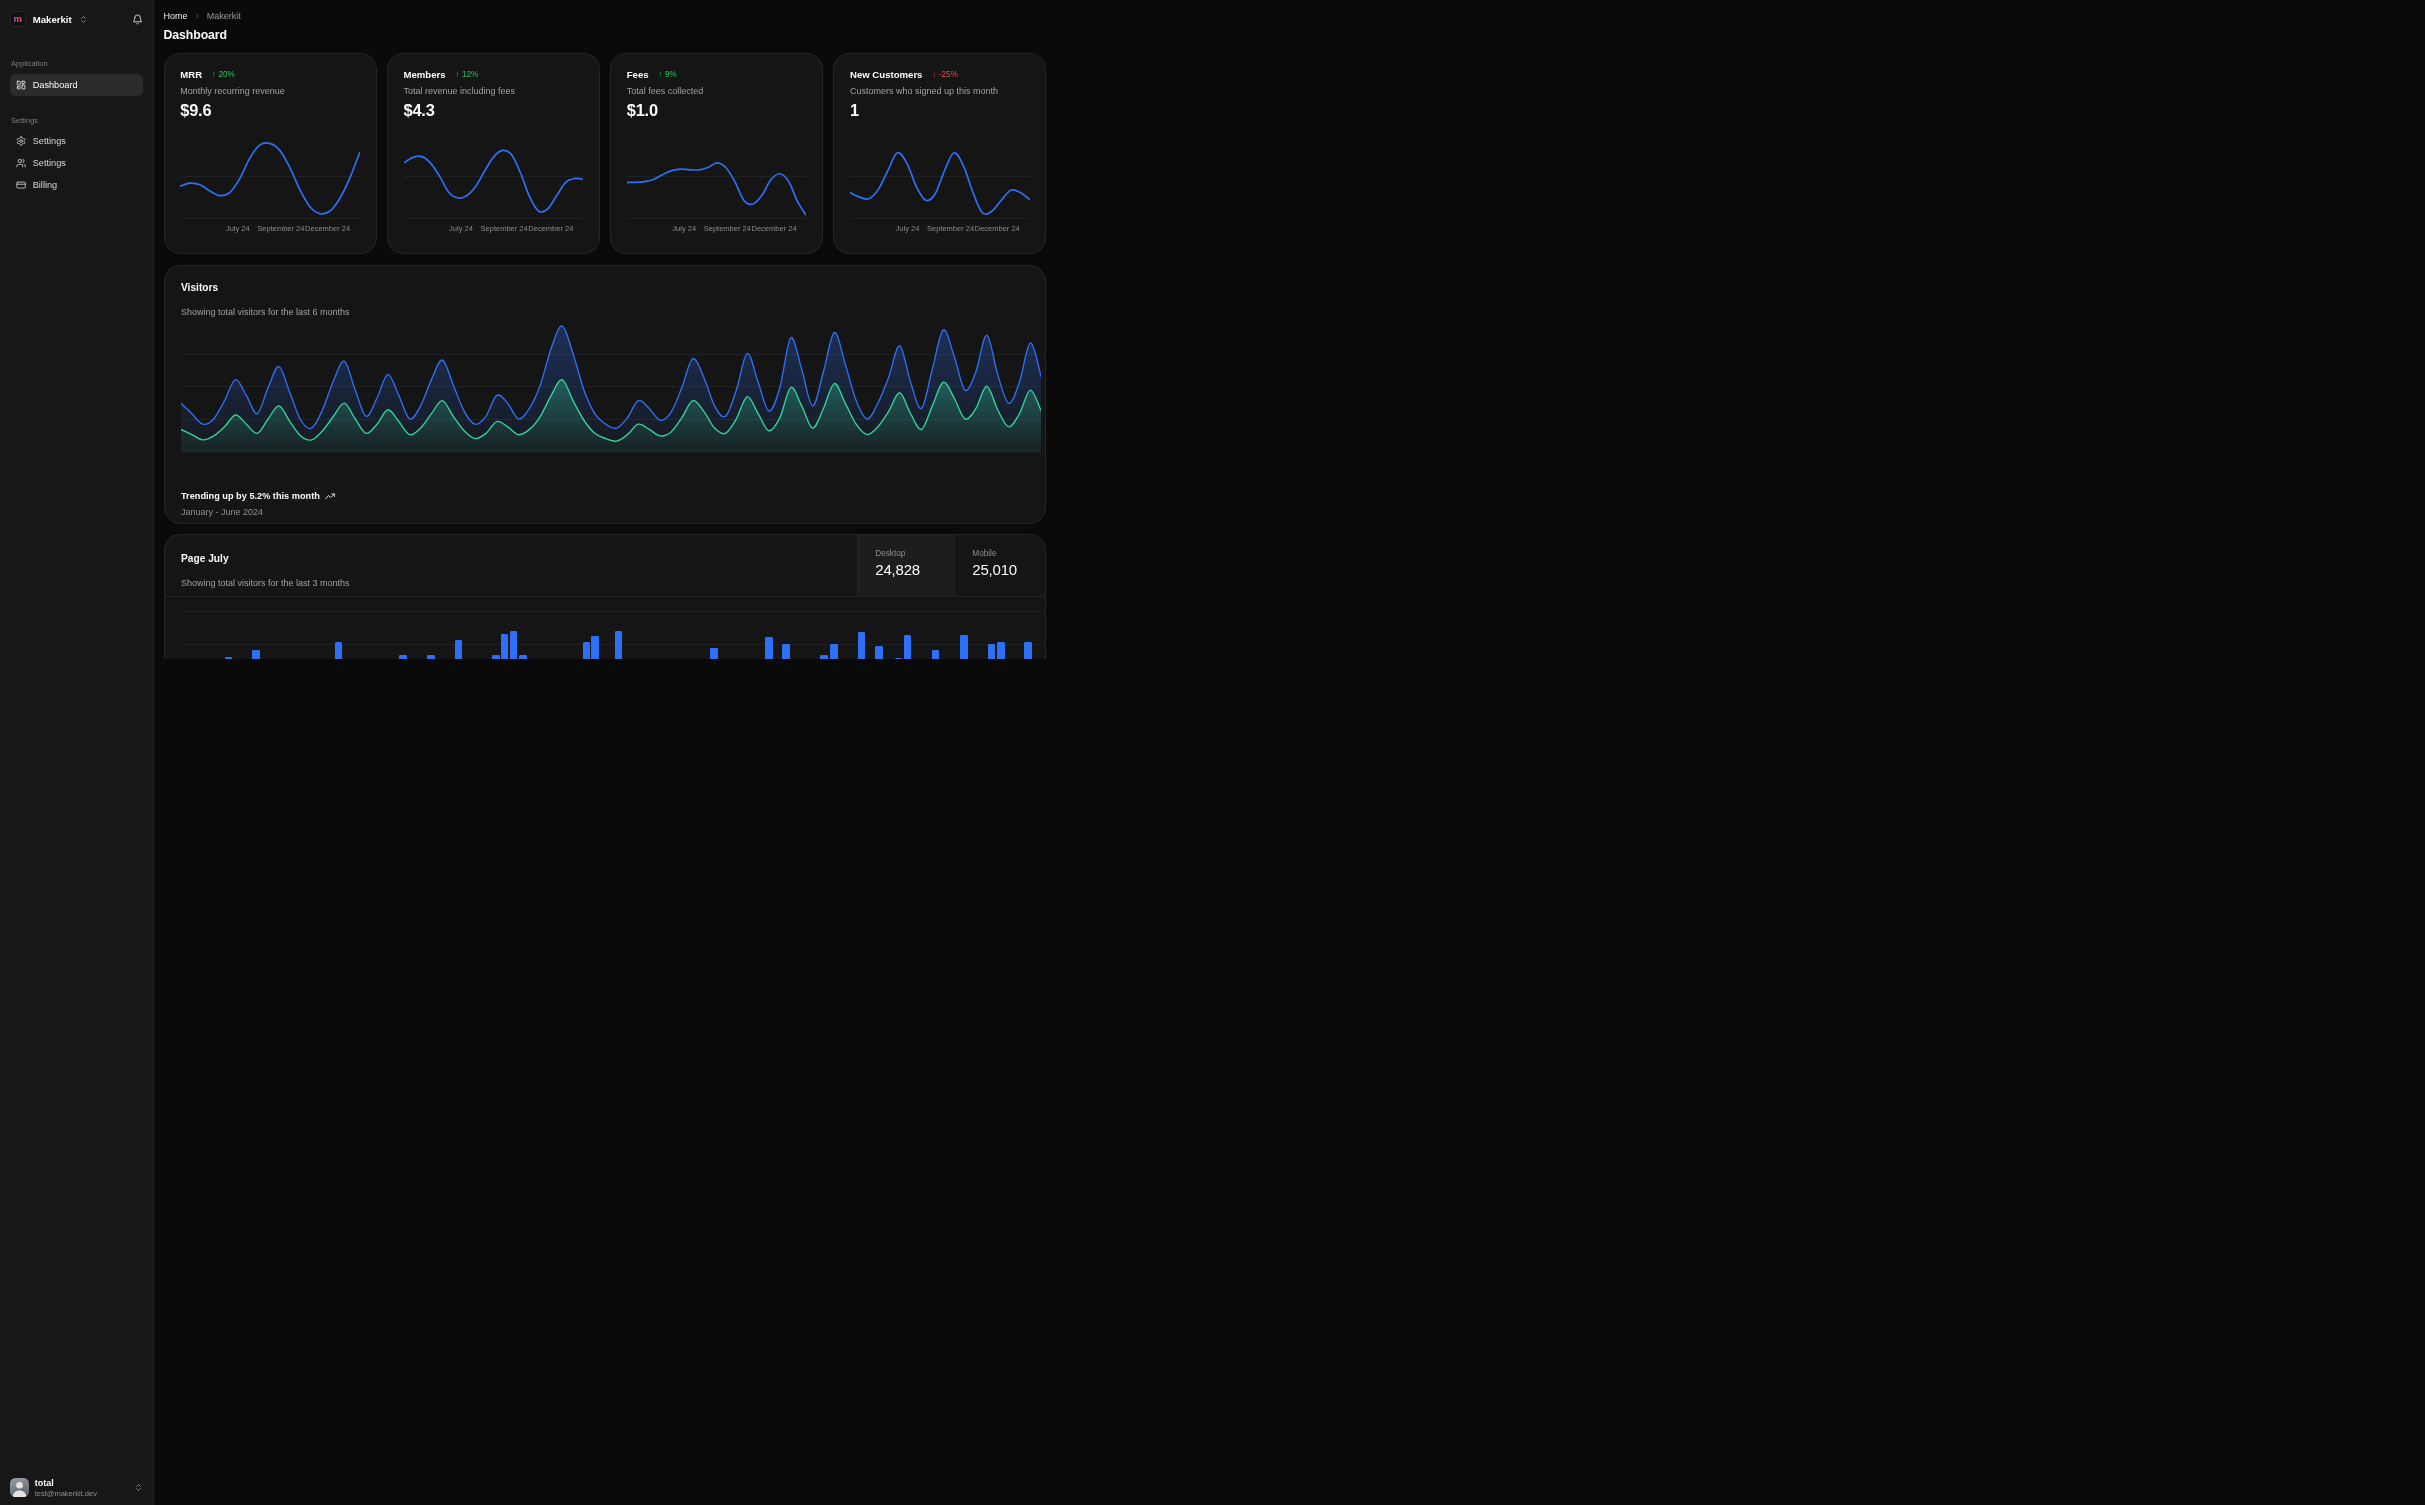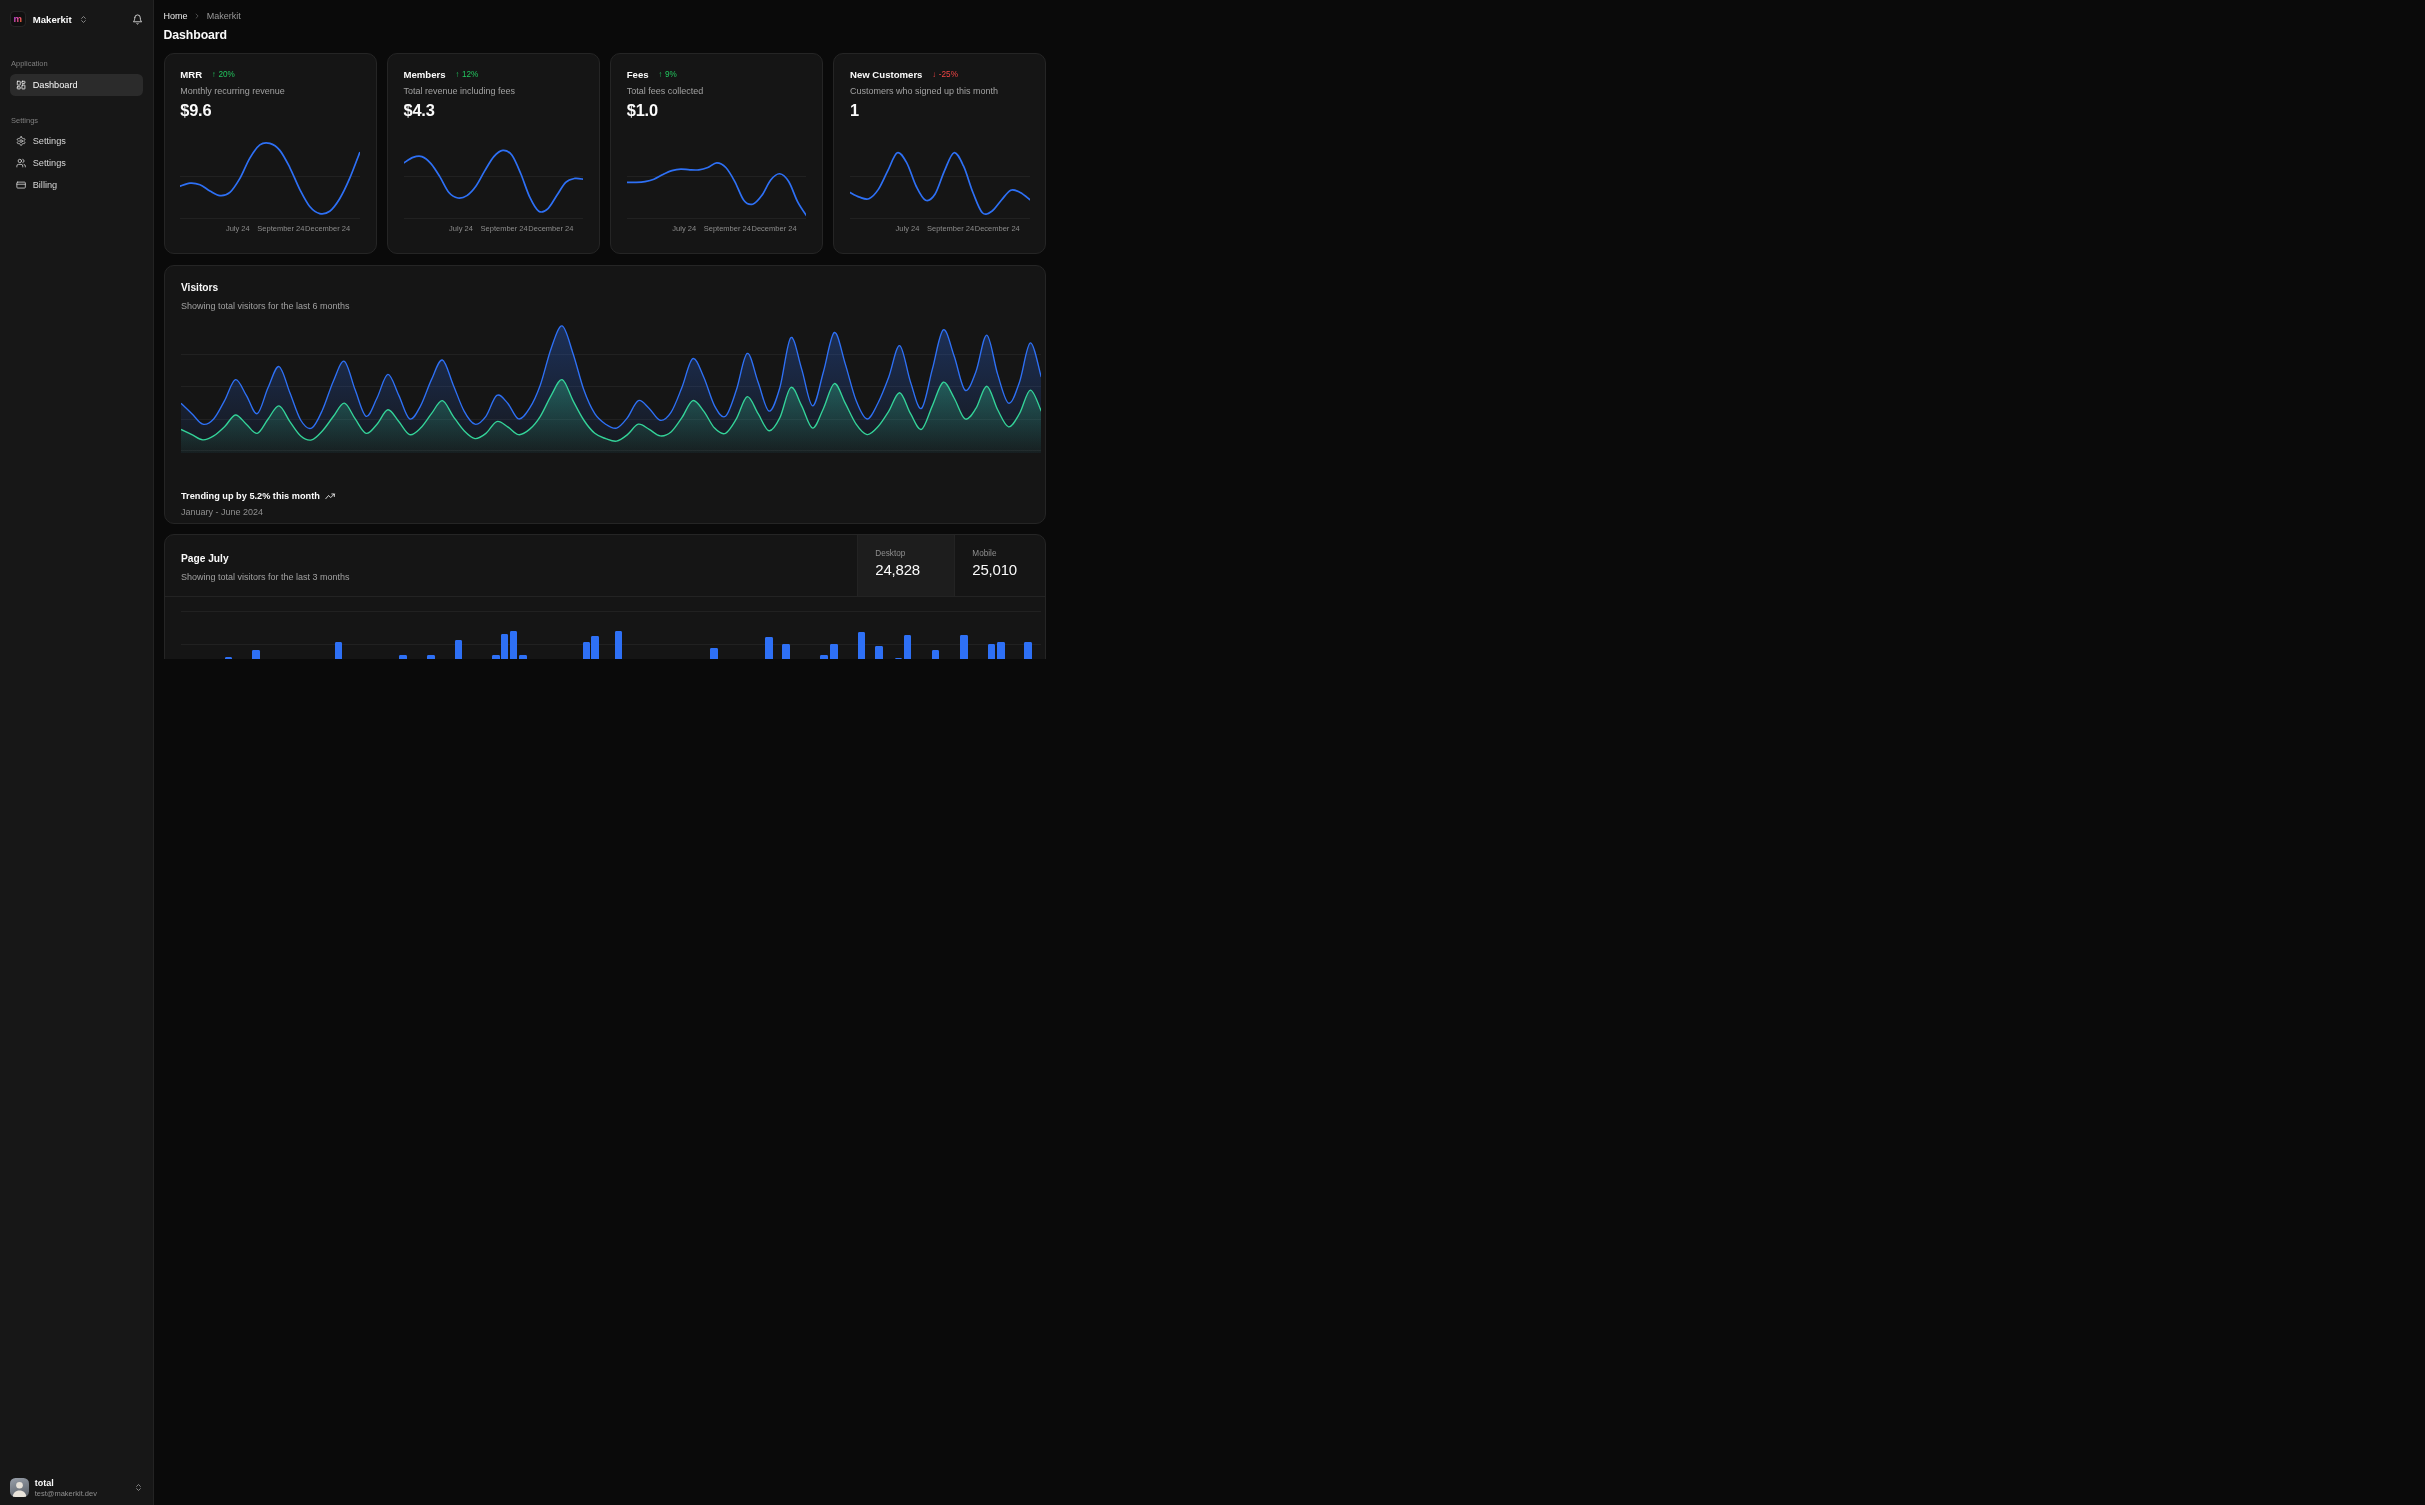--- a/index.html
+++ b/index.html
@@ -33,21 +33,21 @@
   .u-caret{margin-left:auto;color:#9a9a9a;display:flex}
 
   
   .main{margin-left:154px;padding:11px 15.7px 0 9.6px}
   .breadcrumb{display:flex;align-items:center;gap:5.5px;font-size:9px}
   .bc-home{color:#ececec;cursor:pointer}
   .bc-sep{color:#6a6a6a;display:flex}
   .bc-current{color:#9a9a9a}
   .page-title{font-size:12.3px;font-weight:700;margin-top:6.8px;letter-spacing:-0.1px}
 
-  .card{background:#151515;border:0.7px solid #252525;border-radius:10px}
+  .card{background:#151515;border:0.7px solid #252525;border-radius:16px}
 
   
   .stats{display:grid;grid-template-columns:repeat(4,1fr);gap:10.2px;margin-top:11.6px}
   .stat-card{height:201px;padding:15px 15.7px 8.2px;position:relative}
   .stat-head{display:flex;align-items:center;gap:9.6px}
   .stat-title{font-size:9.6px;font-weight:600}
   .delta{font-size:8.2px;font-weight:500;color:#22c55e;display:flex;align-items:center;gap:2.7px}
   .delta.down{color:#ef4444}
   .stat-desc{font-size:9px;color:#a1a1a1;margin-top:6.1px}
   .stat-value{font-size:16.4px;font-weight:700;margin-top:4.8px;letter-spacing:-0.2px}
@@ -55,21 +55,21 @@
   .spark-wrap svg{position:absolute;inset:0;width:100%;height:100%}
   .gridline{position:absolute;left:0;right:0;height:0.7px;background:rgba(255,255,255,.055)}
   .spark-labels{position:absolute;left:15.7px;right:15.7px;top:170px;height:9.6px;
     font-size:7.5px;color:#8b8b8b}
   .spark-labels span{position:absolute;transform:translateX(-50%);white-space:nowrap}
   .xt0{left:32%}.xt1{left:56%}.xt2{left:82%}
 
   
   .visitors-card{margin-top:10.2px;height:259px;position:relative;padding:16.4px}
   .sec-title{font-size:10.2px;font-weight:600}
-  .sec-desc{font-size:9px;color:#a1a1a1;margin-top:8px}
+  .sec-desc{font-size:9px;color:#a1a1a1;margin-top:14px}
   .vis-plot{position:absolute;left:16.4px;right:4.1px;top:56px;height:131px}
   .vis-plot svg{position:absolute;inset:0;width:100%;height:100%}
   .vis-footer1{position:absolute;left:16.4px;top:225px;font-size:9.2px;font-weight:600;
     display:flex;align-items:center;gap:5.5px}
   .vis-footer2{position:absolute;left:16.4px;top:241px;font-size:9px;color:#8f8f8f}
 
   
   .pv-card{margin-top:10.2px;height:256px;position:relative;overflow:hidden;padding:0}
   .pv-header{height:62px;border-bottom:0.7px solid #232323;position:relative;padding:18px 16.4px 0}
   .pv-tabs{position:absolute;right:0;top:0;height:100%;display:flex}

